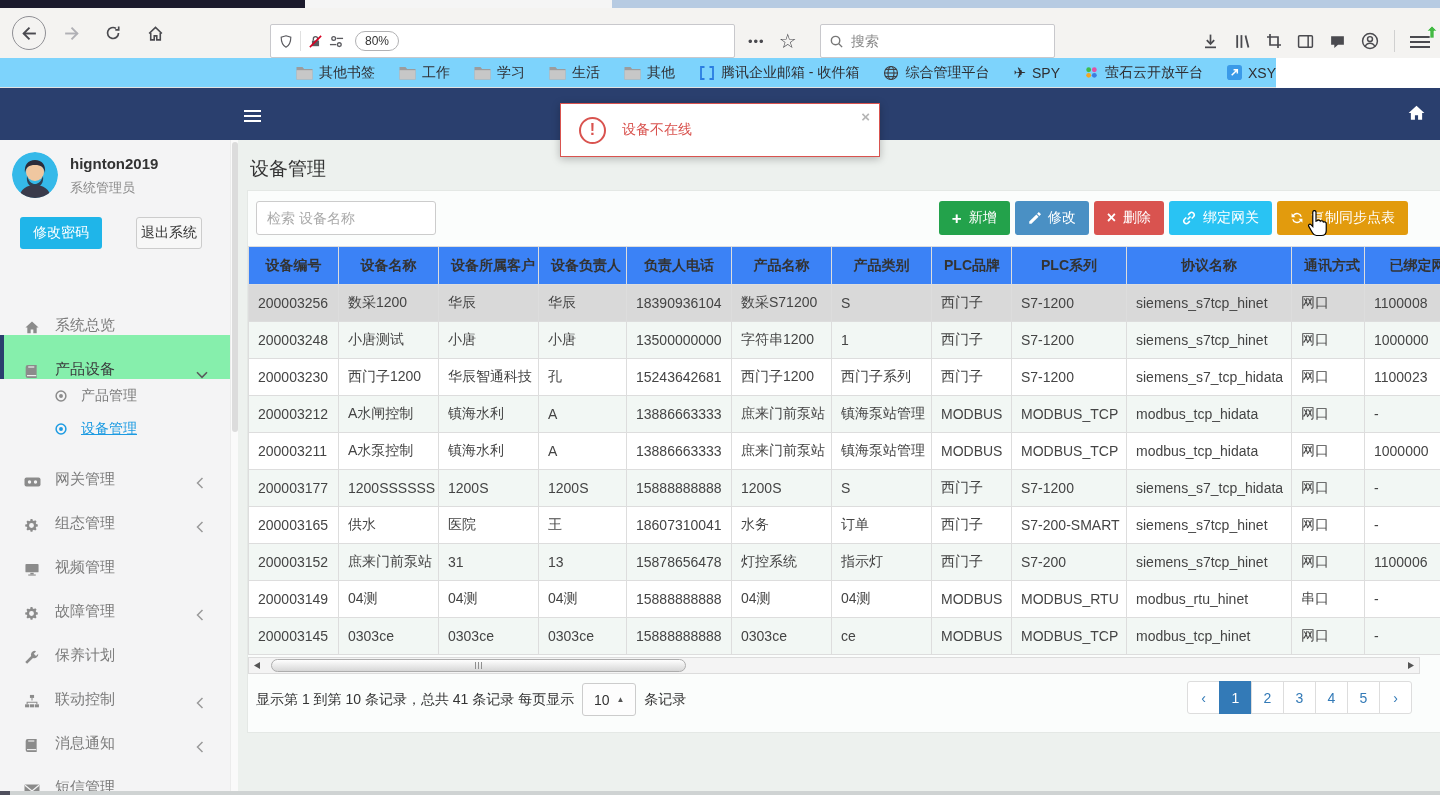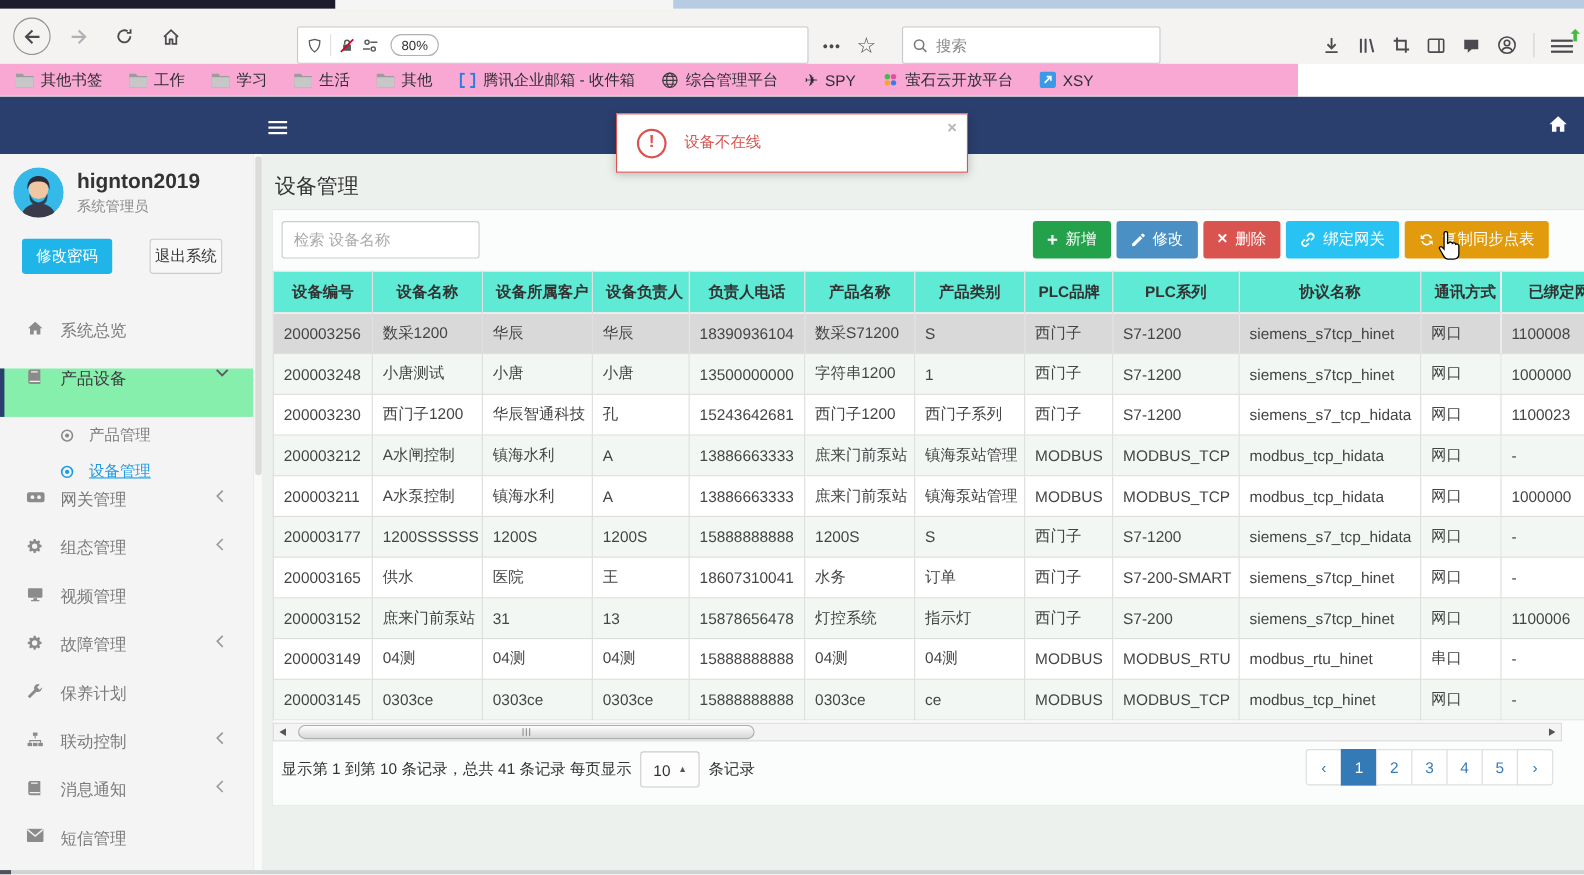--- a/index.html
+++ b/index.html
@@ -28,46 +28,46 @@
   .searchbox { position:absolute; left:820px; top:16px; width:235px; height:34px; background:#fff; border:1px solid #c8c8cc; border-radius:2px; display:flex; align-items:center; padding:0 8px; gap:7px; }
   .searchbox input { border:none; outline:none; flex:1; font-size:14px; font-family:inherit; color:#14532d; background:transparent; }
   .searchbox input::placeholder { color:#8a8a8a; }
   .right-icons { position:absolute; right:10px; top:16px; height:34px; display:flex; align-items:center; gap:15px; }
   .right-icons .vsep { width:1px; height:22px; background:#d0d0d0; }
   .burger { position:relative; width:20px; height:16px; }
   .burger i { display:block; height:2px; background:#4a4a4f; margin:3px 0; }
   .burger .up-badge { position:absolute; top:-7px; right:-7px; }
 
   
-  .bookmarks { position:absolute; top:58px; left:0; width:1180px; height:30px; background:#f9a8d4; border-bottom:1px solid #e2e2e2; display:flex; align-items:center; padding-left:14px; gap:24px; font-size:14px; color:#2f2f33; }
+  .bookmarks { position:absolute; top:58px; left:0; width:1276px; height:30px; background:#7dd3fc; border-bottom:1px solid #e2e2e2; display:flex; align-items:center; padding-left:14px; gap:24px; font-size:14px; color:#2f2f33;justify-content:flex-end; }
   .bm-item { display:flex; align-items:center; gap:6px; white-space:nowrap; cursor:default; }
 
   
   .appbar { position:absolute; top:88px; left:0; width:1440px; height:52px; background:#2a3f6e; }
   .appbar .menu-toggle { position:absolute; left:244px; top:19px; width:17px; }
   .appbar .menu-toggle i { display:block; height:2px; background:#fff; margin:3px 0; }
   .appbar .app-home { position:absolute; right:14px; top:16px; }
 
   
   .alert { position:absolute; left:560px; top:103px; width:320px; height:54px; background:#fff; border:1px solid #d9534f; box-shadow:0 2px 8px rgba(0,0,0,.25); z-index:50; display:flex; align-items:center; padding-left:18px; gap:16px; }
   .warn-circle { width:27px; height:27px; border:2px solid #d9534f; border-radius:50%; color:#d9534f; font-weight:bold; font-size:16px; display:flex; align-items:center; justify-content:center; }
   .alert .msg { color:#d9534f; font-size:14px; }
   .alert .close-x { position:absolute; right:9px; top:4px; color:#b5b5b5; font-size:15px; font-weight:bold; cursor:default; }
 
   
   .sidebar { position:absolute; left:0; top:140px; width:230px; height:655px; background:#f4f4f5; overflow:hidden; }
   .user-block { position:relative; height:75px; }
   .avatar { position:absolute; left:12px; top:12px; width:46px; height:46px; border-radius:50%; overflow:hidden; }
-  .uname { position:absolute; left:70px; top:15px; font-size:19px; font-weight:bold; color:#333; }
+  .uname { position:absolute; left:70px; top:15px; font-size:15px; font-weight:bold; color:#333; }
   .urole { position:absolute; left:70px; top:39px; font-size:13px; color:#8a8a8a; }
   .user-btns { position:relative; height:66px; }
   .btn-pass { position:absolute; left:20px; top:2px; width:82px; height:32px; background:#1fb5e9; color:#fff; border:none; border-radius:3px; font-size:14px; font-family:inherit; }
   .btn-logout { position:absolute; left:136px; top:2px; width:66px; height:32px; background:#f7f7f7; color:#333; border:1px solid #ccc; border-radius:3px; font-size:14px; font-family:inherit; }
   .side-menu { margin-top:10px; }
-  .menu-item { height:44px; display:flex; align-items:flex-start; padding-left:20px; border-left:4px solid transparent; color:#7b7b7b; font-size:15px; cursor:default; }
+  .menu-item { height:44px; display:flex; align-items:flex-end; padding-left:20px; border-left:4px solid transparent; color:#7b7b7b; font-size:15px; cursor:default; }
   .menu-item .icn { width:18px; color:#8b8b8b; display:flex; }
   .menu-item .mlabel { margin-left:13px; }
   .menu-item .chev { margin-left:auto; margin-right:16px; display:flex; }
   .menu-item.active { background:#86efac; border-left-color:#2a3f6e; color:#3a3a3c; font-weight:normal; }
   .submenu-item { height:33px; display:flex; align-items:center; padding-left:54px; color:#7b7b7b; font-size:14px; cursor:default; }
   .submenu-item .icn { width:16px; display:flex; color:#8b8b8b; }
   .submenu-item .slabel { margin-left:11px; }
   .submenu-item.active { color:#1d9be2; }
   .submenu-item.active .icn { color:#1d9be2; }
   .submenu-item.active .slabel { text-decoration:underline; }
@@ -79,21 +79,21 @@
   .page-title { position:absolute; left:12px; top:16px; font-size:19px; color:#333; }
   .panel { position:absolute; left:9px; top:50px; right:0; height:543px; background:#fbfdfc; border:1px solid #e4e8e5; border-right:none; }
   .dev-search { position:absolute; left:8px; top:10px; width:180px; height:34px; border:1px solid #ccc; border-radius:3px; background:#fff; font-size:14px; font-family:inherit; color:#333; padding:16px 10px; outline:none; }
   .dev-search::placeholder { color:#aaa; }
   .btns { position:absolute; top:10px; right:32px; display:flex; }
   .tbtn { height:34px; margin-left:5px; border:none; border-radius:3px; color:#fff; font-size:14px; font-family:inherit; padding:0 13px; display:flex; align-items:center; gap:7px; white-space:nowrap; }
   .tbtn .icn { display:flex; font-weight:bold; }
 
   .tbl-wrap { position:absolute; left:0; top:55px; right:0; height:409px; overflow:hidden; }
   table.dev { border-collapse:collapse; table-layout:fixed; width:1236px; background:#fff; }
-  table.dev th { border:1px solid #ddd; height:38px; font-size:14px; color:#333; font-weight:bold; text-align:center; background:#5eead4; padding:0 12px; overflow:hidden; white-space:nowrap; }
+  table.dev th { border:1px solid #ddd; height:38px; font-size:14px; color:#333; font-weight:bold; text-align:center; background:#3b82f6; padding:0 12px; overflow:hidden; white-space:nowrap; }
   table.dev td { border:1px solid #ddd; height:37px; font-size:14px; color:#444; padding:0 9px; overflow:hidden; white-space:nowrap; }
   table.dev tbody tr:nth-child(even) { background:#f2f7f4; }
   table.dev tbody tr.selected { background:#d9d9d9; }
 
   .hscroll { position:absolute; left:0; right:20px; top:466px; height:17px; background:#f4f4f4; border:1px solid #dcdcdc; }
   .h-arrow { position:absolute; top:0; width:16px; height:15px; display:flex; align-items:center; justify-content:center; color:#555; }
   .h-arrow.left { left:0; } .h-arrow.right { right:0; }
   .h-thumb { position:absolute; left:22px; top:1px; width:415px; height:13px; background:linear-gradient(#fefefe,#d7d7d7); border:1px solid #adadad; border-radius:7px; display:flex; align-items:center; justify-content:center; gap:2px; }
   .h-thumb i { width:1px; height:7px; background:#8f8f8f; }
 

